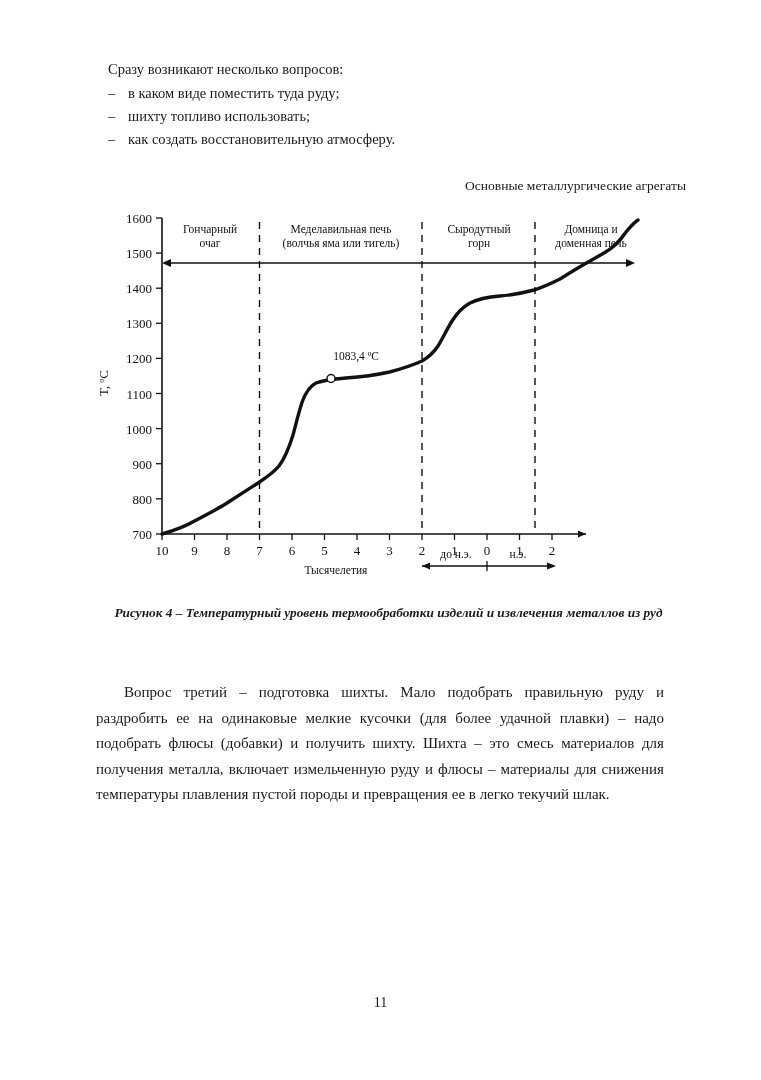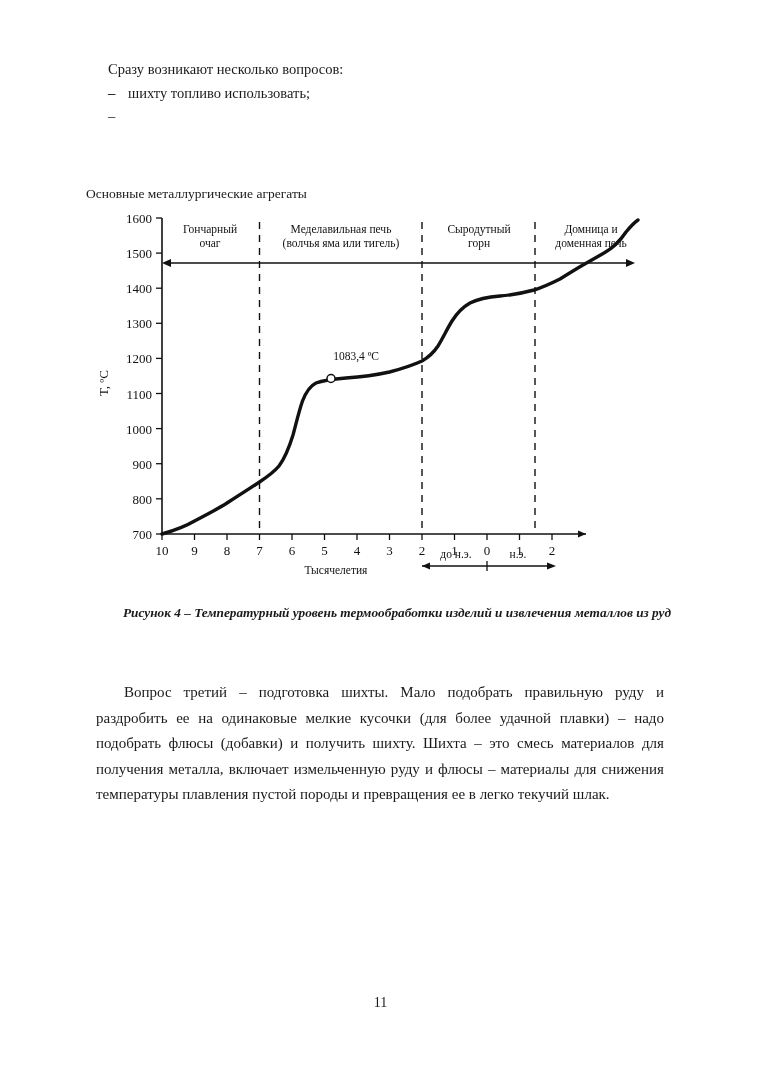--- a/index.html
+++ b/index.html
@@ -51,40 +51,40 @@
   .figure {
     position: absolute;
     left: 86px;
     top: 178px;
     width: 600px;
     height: 470px;
   }
   .fig-title {
     position: absolute;
     left: 0;
-    top: 8px;
+    top: 0;
     width: 600px;
-    text-align: left;
+    text-align: right;
     font-size: 13.5px;
   }
   .plot {
     position: absolute;
     left: 0;
     top: 30px;
     width: 600px;
     height: 360px;
     text-align: center;
   }
   .plot svg { display: block; }
   .caption {
     position: absolute;
     left: 20px;
     top: 425px;
     width: 565px;
-    text-align: right;
+    text-align: center;
     font-size: 13.3px;
     font-weight: bold;
     font-style: italic;
     line-height: 19px;
   }
 
   
   .body-text {
     position: absolute;
     left: 84px;
@@ -113,23 +113,23 @@
   .anno { font-size: 11.5px; }
 </style>
 </head>
 <body>
 
 <div class="page">
 
   <div class="intro">
     <p class="lead">Сразу возникают несколько вопросов:</p>
     <ul>
-      <li><span class="dash">–</span></li>
+      <li><span class="dash">–</span><span>в каком виде поместить туда руду;</span></li>
       <li><span class="dash">–</span><span>шихту топливо использовать;</span></li>
-      <li><span class="dash">–</span></li>
+      <li><span class="dash">–</span><span>как создать восстановительную атмосферу.</span></li>
     </ul>
   </div>
 
   <div class="figure">
 
     <div class="fig-title">Основные металлургические агрегаты</div>
 
     <div class="plot">
       <svg width="600" height="370" viewBox="0 0 600 370">
 

